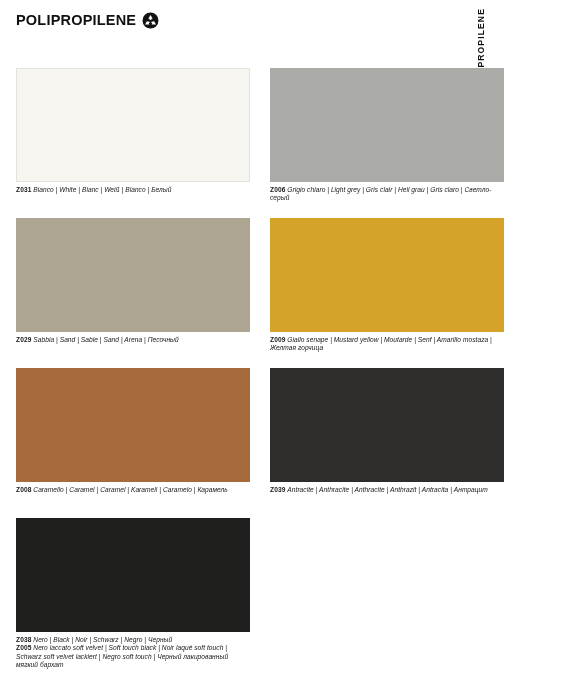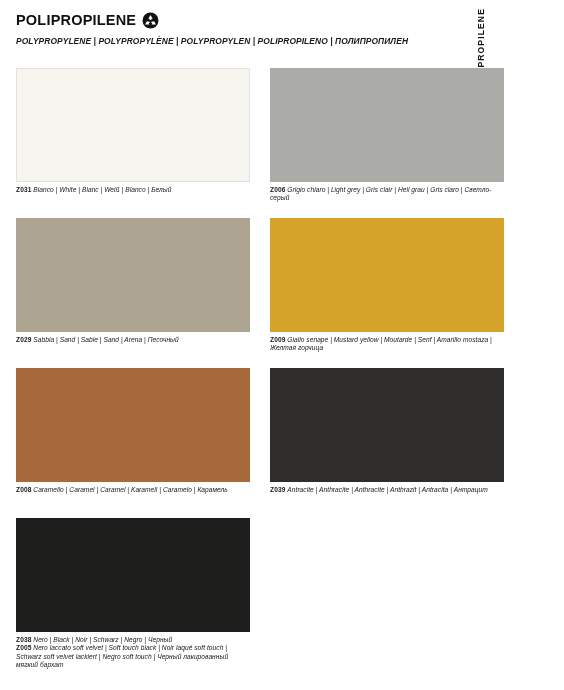--- a/index.html
+++ b/index.html
@@ -138,21 +138,20 @@
         <svg id="recycle-icon" viewBox="0 0 32 32" xmlns="http://www.w3.org/2000/svg">
           <circle cx="16" cy="16" r="15" fill="#111111"></circle>
           <g fill="#ffffff">
             <path d="M16 5.5 L20.2 12.6 L17.6 12.6 L17.6 15.2 L14.4 15.2 L14.4 12.6 L11.8 12.6 Z"></path>
             <path d="M26.3 23.6 L18.1 23.7 L19.4 21.4 L17.2 20.2 L18.8 17.4 L21 18.7 L22.3 16.4 Z"></path>
             <path d="M5.7 23.5 L9.7 16.4 L11 18.7 L13.2 17.4 L14.8 20.2 L12.6 21.4 L13.9 23.7 Z"></path>
           </g>
         </svg>
       </span>
     </div>
-    <div id="subtitle">POLYPROPYLENE | POLYPROPYLÈNE | POLYPROPYLEN | POLIPROPILENO | ПОЛИПРОПИЛЕН</div>
   </div>
 
   <div id="side-tab">
     <div id="side-tab-label">POLIPROPILENE</div>
     <div id="side-tab-page">1</div>
   </div>
 
   <div id="grid">
       <div class="swatch-cell col-left" style="top: 0px;">
         <div class="swatch-chip bordered" style="background: rgb(247, 245, 240);"></div>

